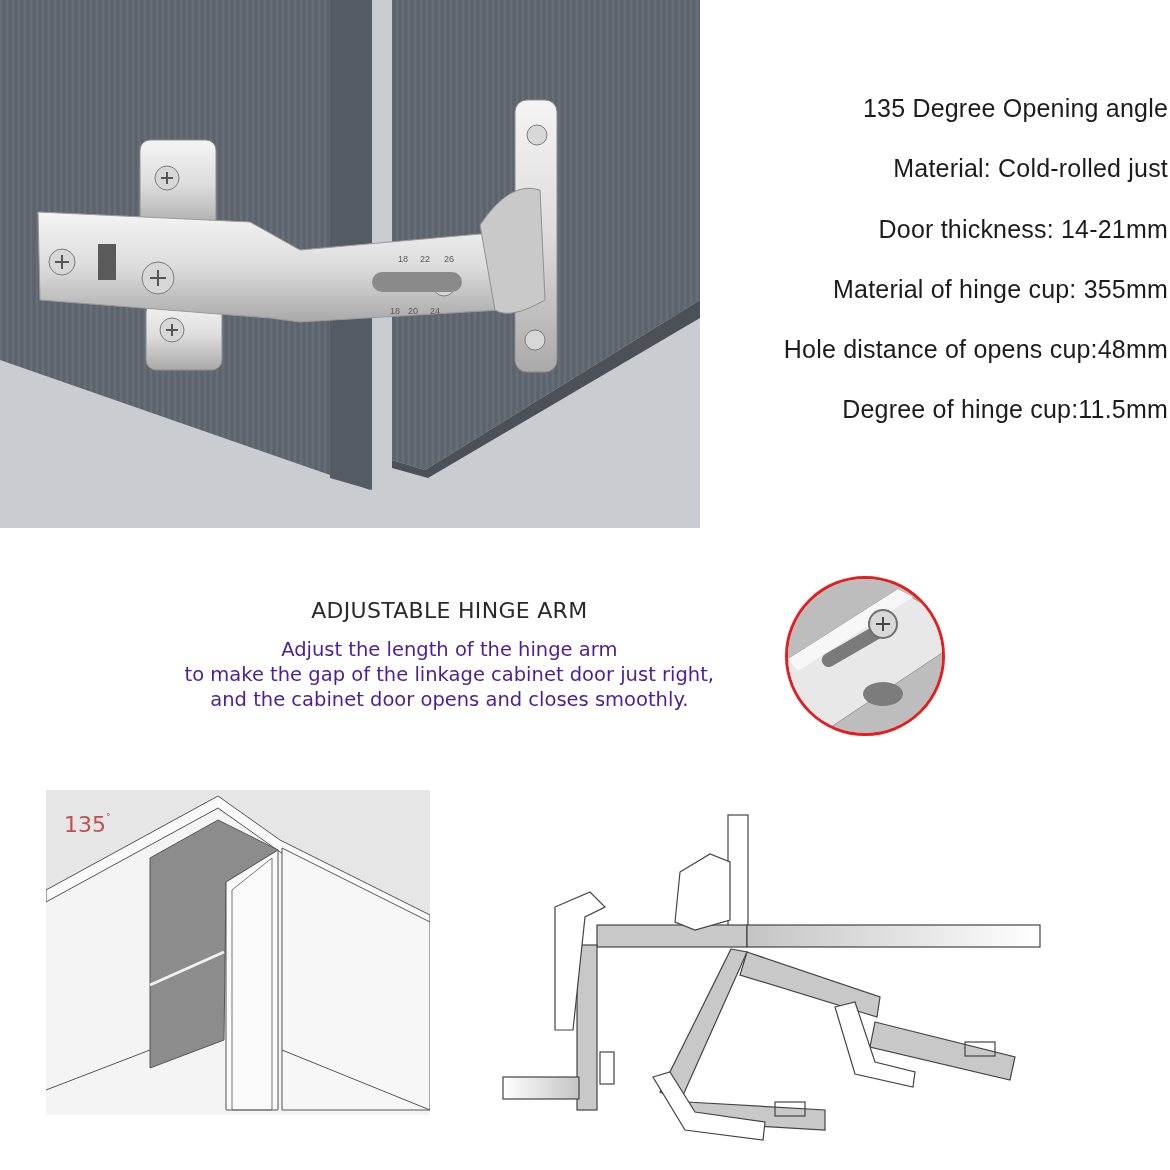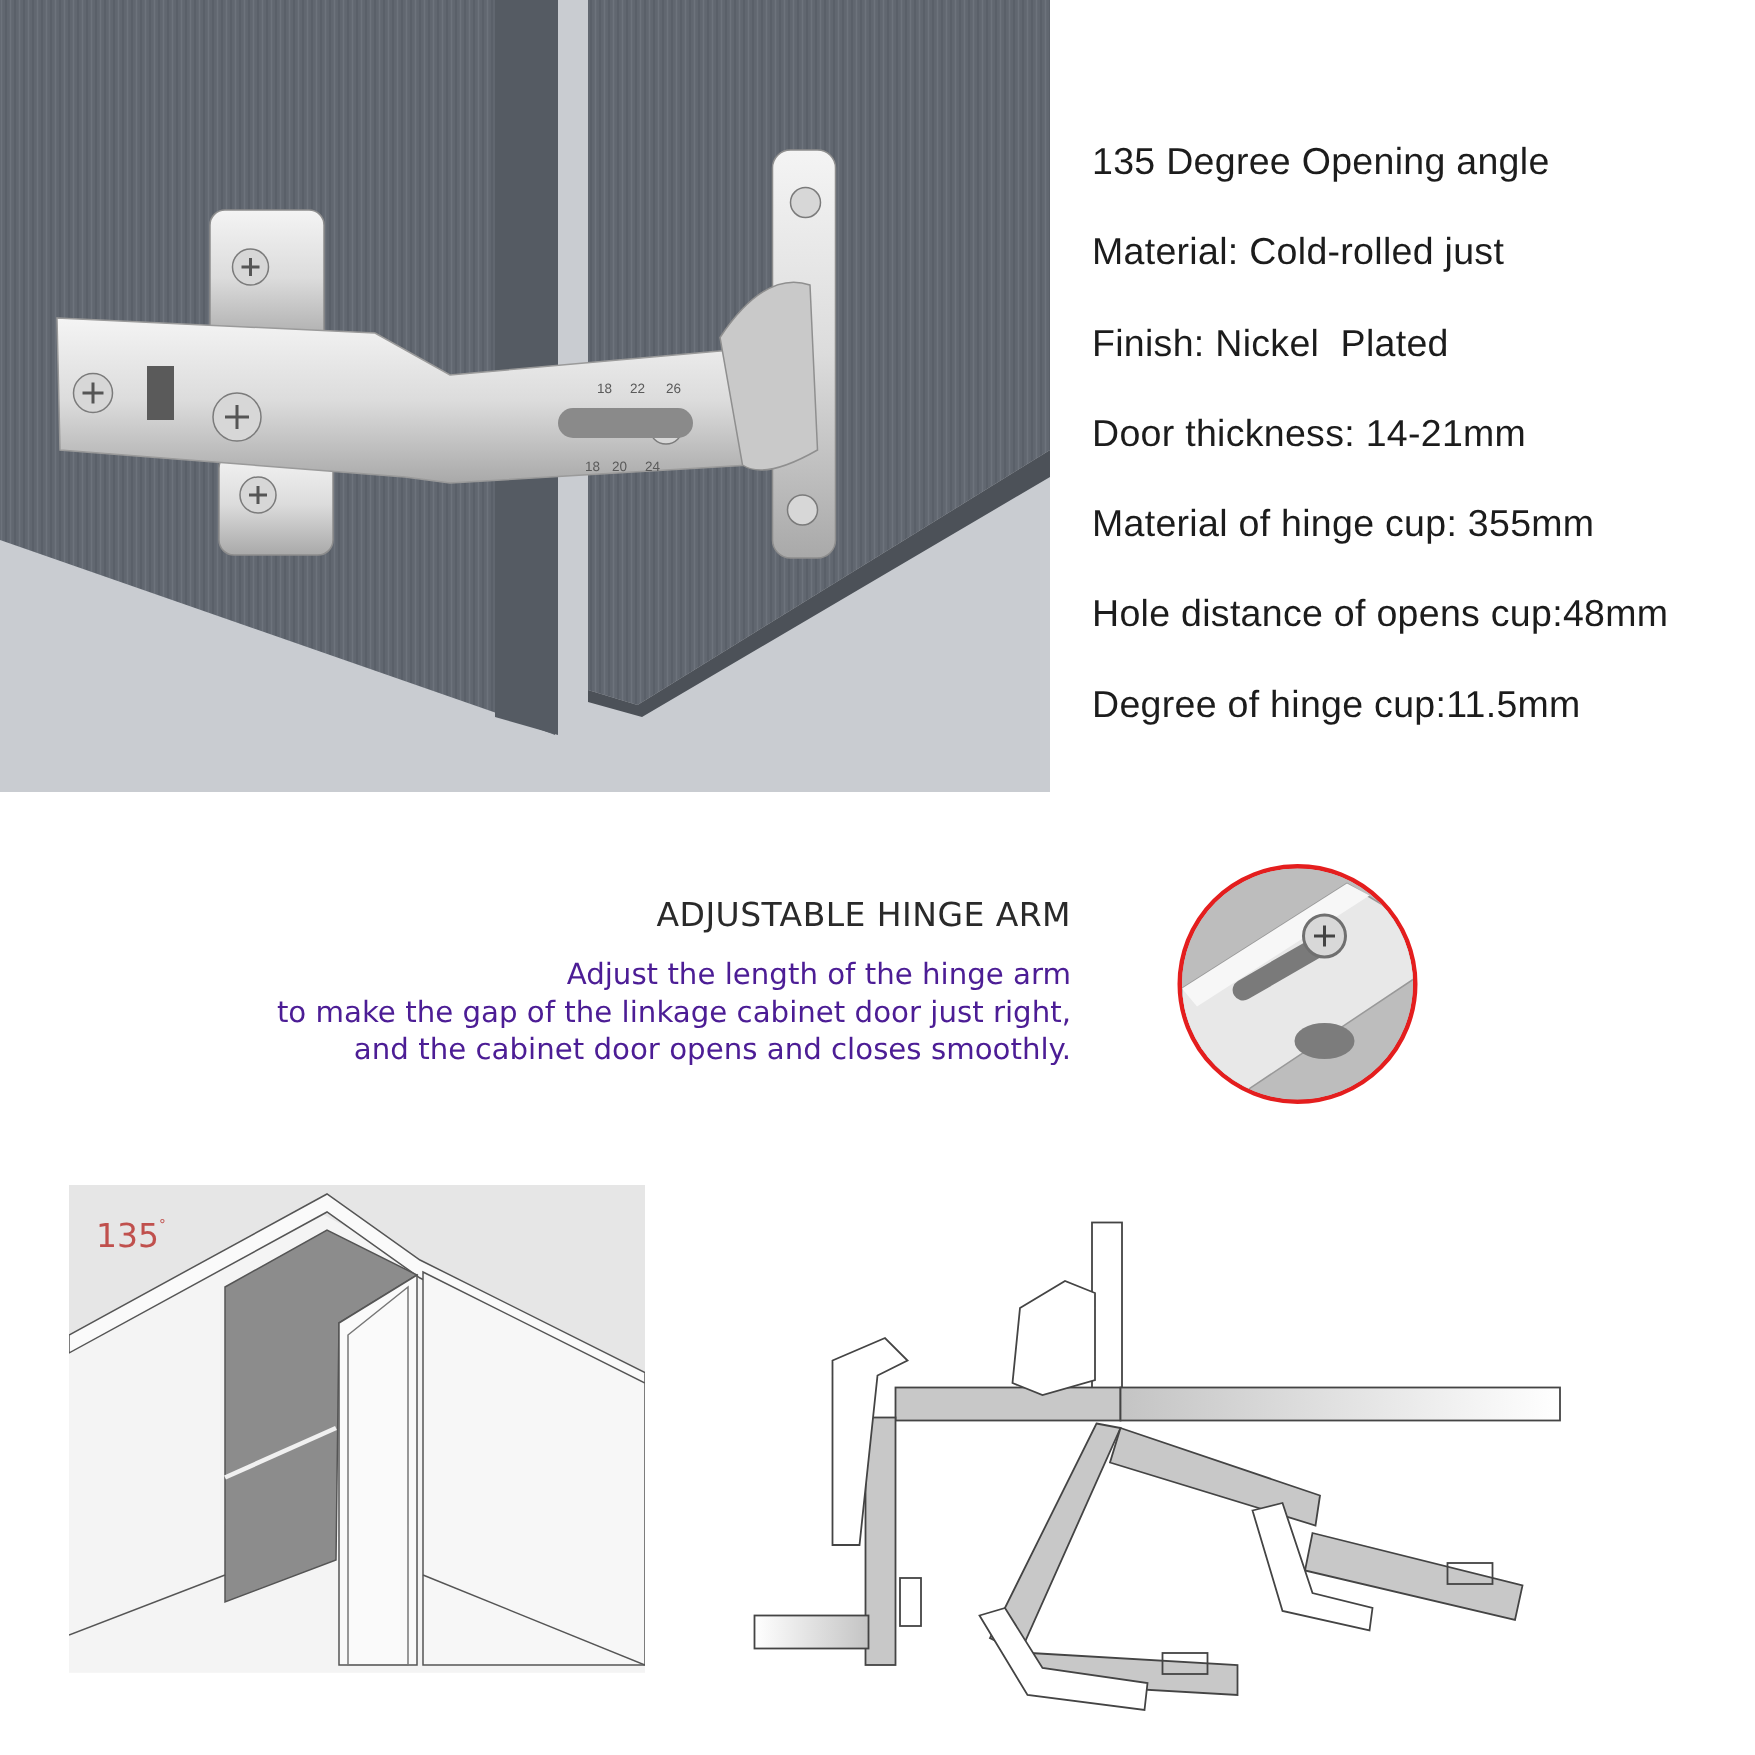--- a/index.html
+++ b/index.html
@@ -4,24 +4,24 @@
 <style>
   html, body { margin: 0; padding: 0; background: #ffffff; }
   body { width: 1170px; height: 1170px; position: relative; overflow: hidden; font-family: "Liberation Sans", sans-serif; }
 
   
   .photo { position: absolute; left: 0; top: 0; width: 700px; height: 528px; background: #fdba74; overflow: hidden; }
   .photo svg { display: block; }
 
   
   .specs { position: absolute; left: 728px; top: 78px; width: 440px; margin: 0; padding: 0; list-style: none; }
-  .specs li { font-size: 25px; line-height: 60.3px; color: #1c1c1c; white-space: pre; letter-spacing: 0.2px; }
+  .specs li { font-size: 25px; line-height: 60.3px; color: #1c1c1c; white-space: pre; letter-spacing: 0.2px; text-align: right; }
 
   
-  .feature { position: absolute; right: 456px; top: 598px; text-align: right; font-family: "DejaVu Sans", sans-serif; }
+  .feature { position: absolute; right: 456px; top: 598px; text-align: center; font-family: "DejaVu Sans", sans-serif; }
   .feature-title { font-size: 22px; font-weight: 400; color: #2a2a2a; letter-spacing: 0.3px; margin: 0 0 14px 0; }
   .feature-desc { font-size: 19.5px; color: #4c1d95; line-height: 25px; margin: 0; white-space: pre; }
 
   .zoom-circle { position: absolute; left: 785px; top: 576px; width: 160px; height: 160px; border-radius: 50%; border: 3px solid #e41e1e; overflow: hidden; background: #c6c6c6; box-sizing: border-box; }
 
   
   .illus-left { position: absolute; left: 46px; top: 790px; width: 384px; height: 325px; background: #f1f1f1; overflow: hidden; text-align: right; }
   .angle-label { position: absolute; left: 18px; top: 22px; font-family: "DejaVu Sans", sans-serif; font-size: 22px; color: #c0504d; }
   .angle-label sup { font-size: 9px; vertical-align: 12px; }
   .illus-right { position: absolute; left: 495px; top: 812px; width: 550px; height: 345px; }
@@ -91,21 +91,20 @@
       <text x="390" y="314">18</text>
       <text x="408" y="314">20</text>
       <text x="430" y="314">24</text>
     </g>
   </svg>
 </div>
 
 <ul class="specs">
   <li>135 Degree Opening angle</li>
   <li>Material: Cold-rolled just</li>
-  <li>Finish: Nickel  Plated</li>
   <li>Door thickness: 14-21mm</li>
   <li>Material of hinge cup: 355mm</li>
   <li>Hole distance of opens cup:48mm</li>
   <li>Degree of hinge cup:11.5mm</li>
 </ul>
 
 <div class="feature">
   <h2 class="feature-title">ADJUSTABLE HINGE ARM</h2>
   <p class="feature-desc">Adjust the length of the hinge arm
 to make the gap of the linkage cabinet door just right,

